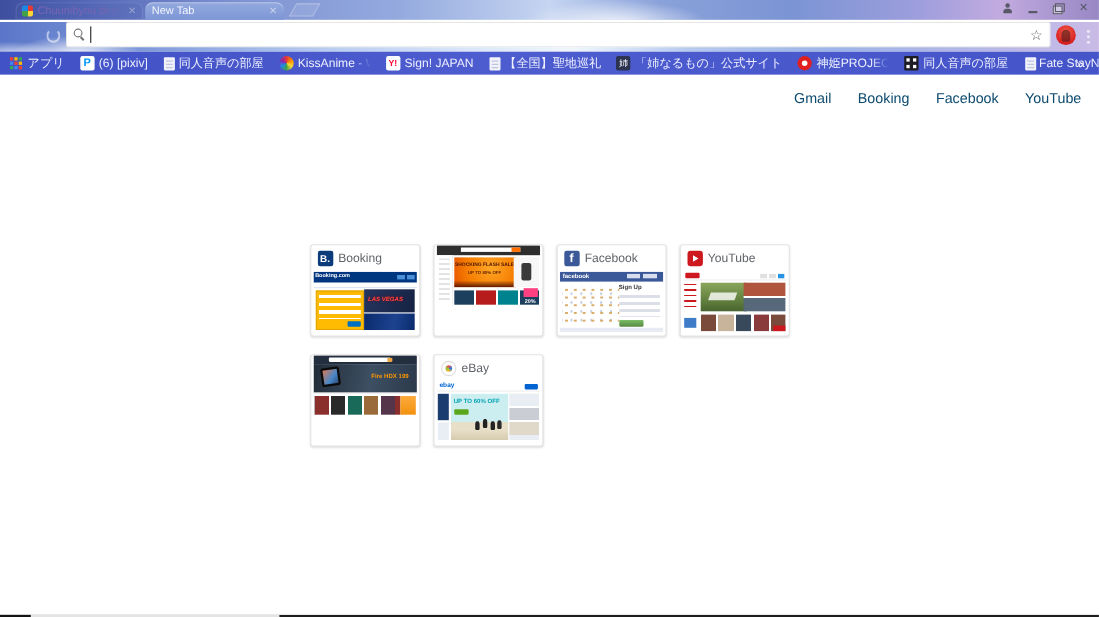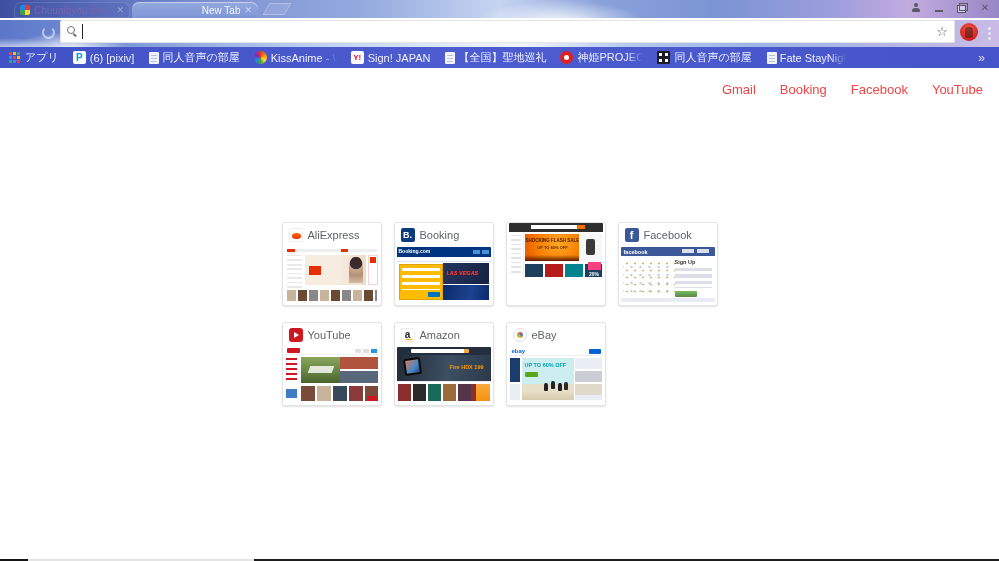--- a/index.html
+++ b/index.html
@@ -19,21 +19,21 @@
     box-shadow:inset 0 0 0 1px rgba(255,255,255,.12); }
   .tab.active { left:132px; width:126px;
     background:linear-gradient(180deg,#93a9de,#7e96d6);
     box-shadow:inset 0 1px 0 rgba(255,255,255,.45); }
   .tab-fav { width:10px; height:10px; border-radius:2px; margin-right:4px; flex:none;
     background:conic-gradient(#e53935 0 25%,#fdd835 25% 50%,#43a047 50% 75%,#1e88e5 75% 100%); }
   .tab-title { font-size:10px; white-space:nowrap; overflow:hidden; flex:1;
     -webkit-mask-image:linear-gradient(90deg,#000 78%,transparent);
     mask-image:linear-gradient(90deg,#000 78%,transparent); }
   .tab.inactive .tab-title { color:#7566b2; }
-  .tab.active .tab-title { color:#f2f6ff; -webkit-mask-image:none; mask-image:none;text-align:right; }
+  .tab.active .tab-title { color:#f2f6ff; -webkit-mask-image:none; mask-image:none; }
   .tab-close { font-size:9px; color:#ccd4ee; margin-left:4px; flex:none; line-height:1; }
   .tab.inactive .tab-close { color:#9aa6d0; }
   .newtab-btn { position:absolute; left:266px; top:3px; width:22px; height:12px;
     transform:skewX(-30deg); background:rgba(255,255,255,.10);
     border:1px solid rgba(255,255,255,.28); }
   .win-controls { position:absolute; right:8px; top:1px; height:14px;
     display:flex; align-items:center; gap:11px; }
   .wc { position:relative; width:12px; height:12px; cursor:pointer; }
   .wc-person::before { content:''; position:absolute; left:4px; top:1px; width:4px; height:4px;
     border-radius:50%; background:#585866; }
@@ -106,21 +106,21 @@
     border-radius:50%; background:#fff; }
   .bi-qr { background:#1c1c24; border-radius:1px; }
   .bi-qr::after { content:''; position:absolute; left:2px; top:2px; width:3px; height:3px;
     background:#fff; box-shadow:6px 0 0 #fff, 0 6px 0 #fff, 6px 6px 0 #fff; }
   .bm-overflow { position:absolute; right:14px; font-size:12px; color:rgba(255,255,255,.8);
     cursor:pointer; }
 
   
   .content { position:relative; height:491px; background:#fff; }
   .quick-links { position:absolute; top:14px; right:16px; display:flex; gap:24px; }
-  .quick-links a { font-size:13px; color:#ef4444; text-decoration:none; cursor:pointer; }
+  .quick-links a { font-size:13px; color:#0c4a6e; text-decoration:none; cursor:pointer; }
   .center-col { width:436px; margin:0 auto; padding-top:119px; }
   .search { width:436px; height:27px; border:1px solid #d9d9d9; border-radius:2px;
     padding:0 10px; font-size:15px; color:#333; outline:none;
     font-family:"Liberation Sans", sans-serif; }
   .search::placeholder { color:#9aa0a6; }
   .tiles { margin-top:35px; display:grid; grid-template-columns:repeat(4,100px);
     gap:16px 12px; }
   .tile { width:100px; height:84px; background:#fff; border:1px solid #e4e4e4;
     border-radius:3px; box-shadow:0 1px 2px rgba(0,0,0,.12); overflow:hidden; cursor:pointer; }
   .tile-head { height:24px; display:flex; align-items:center; gap:5px; padding:0 6px; }
@@ -358,20 +358,24 @@
     </div>
     <div class="bm">
       <span class="bi bi-yahoo"></span>
       <span class="bm-label">Sign! JAPAN</span>
     </div>
     <div class="bm">
       <span class="bi bi-page"></span>
       <span class="bm-label">【全国】聖地巡礼</span>
     </div>
     <div class="bm">
+      <span class="bi bi-ane"></span>
+      <span class="bm-label">「姉なるもの」公式サイト</span>
+    </div>
+    <div class="bm">
       <span class="bi bi-red"></span>
       <span class="bm-label fade">神姫PROJECT R - DM</span>
     </div>
     <div class="bm">
       <span class="bi bi-qr"></span>
       <span class="bm-label">同人音声の部屋</span>
     </div>
     <div class="bm">
       <span class="bi bi-page"></span>
       <span class="bm-label fade">Fate StayNight &amp; Ze</span>
@@ -386,32 +390,20 @@
       <a>Booking</a>
       <a>Facebook</a>
       <a>YouTube</a>
     </div>
 
     <div class="center-col">
 
       <div class="tiles">
 
 
-        <div class="tile">
-          <div class="tile-head">
-            <span class="tf tf-ae"></span>
-            <span class="tile-label">AliExpress</span>
-          </div>
-          <div class="thumb t-ae">
-            <div class="abs ae-side"></div>
-            <div class="abs ae-ban"></div>
-            <div class="abs ae-strip"></div>
-            <div class="abs ae-row"></div>
-          </div>
-        </div>
 
         <div class="tile">
           <div class="tile-head">
             <span class="tf tf-bk"></span>
             <span class="tile-label">Booking</span>
           </div>
           <div class="thumb">
             <div class="abs bk-head">
                 <span class="site">Booking.com</span>
               </div>
@@ -464,24 +456,20 @@
             <div class="abs yt-top"></div>
             <div class="abs yt-side"></div>
             <div class="abs yt-main"></div>
             <div class="abs yt-col"></div>
             <div class="abs yt-row"></div>
             <div class="abs yt-btn"></div>
           </div>
         </div>
 
         <div class="tile">
-          <div class="tile-head">
-            <span class="tf tf-az"></span>
-            <span class="tile-label">Amazon</span>
-          </div>
           <div class="thumb">
             <div class="abs az-head"></div>
             <div class="abs az-hero">
               <div class="abs az-tablet"></div>
               <span class="promo">Fire HDX 199</span>
             </div>
             <div class="abs az-row"></div>
           </div>
         </div>
 

